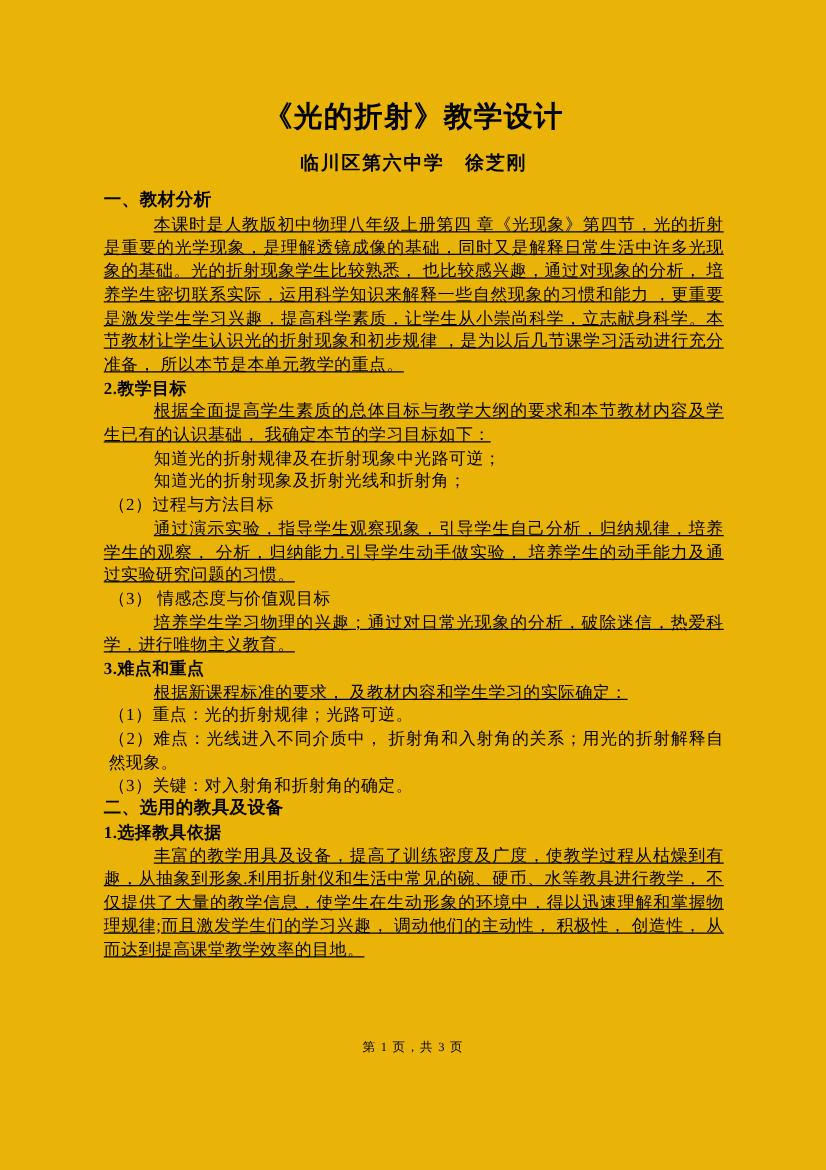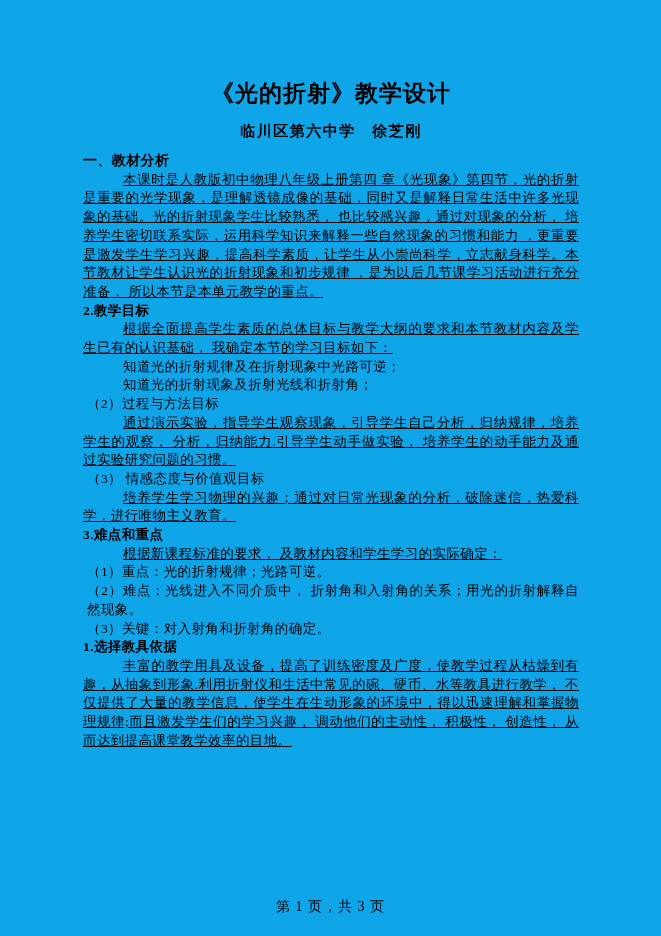--- a/index.html
+++ b/index.html
@@ -4,21 +4,21 @@
 <style>
   html, body {
     margin: 0;
     padding: 0;
     background: #ffffff;
   }
   .page {
     position: relative;
     width: 661px;
     height: 936px;
-    background: #0ea5e9;
+    background: #eab308;
     color: #000000;
     font-family: "Liberation Serif", "DejaVu Serif", serif;
     overflow: hidden;
   }
   .content {
     position: absolute;
     left: 83px;
     top: 82px;
     width: 496px;
   }
@@ -60,25 +60,25 @@
   }
   .blk-item {
     padding-left: 4px;
     text-align: justify;
   }
   .blk-sub {
     padding-left: 40px;
   }
   .footer {
     position: absolute;
-    top: 900px;
+    top: 832px;
     left: 0;
     width: 100%;
     text-align: center;
-    font-size: 14px;
+    font-size: 10px;
     line-height: 14px;
     letter-spacing: 1px;
   }
 </style>
 </head>
 <body>
 
 <div class="page">
   <div class="content">
 
@@ -95,19 +95,20 @@
       <div class="blk-sub">知道光的折射现象及折射光线和折射角；</div>
       <div class="blk-item">（2）过程与方法目标</div>
       <div class="blk-para">通过演示实验，指导学生观察现象，引导学生自己分析，归纳规律，培养学生的观察， 分析，归纳能力.引导学生动手做实验， 培养学生的动手能力及通过实验研究问题的习惯。</div>
       <div class="blk-item">（3） 情感态度与价值观目标</div>
       <div class="blk-para">培养学生学习物理的兴趣；通过对日常光现象的分析，破除迷信，热爱科学，进行唯物主义教育。</div>
       <div class="blk-h2">3.难点和重点</div>
       <div class="blk-para">根据新课程标准的要求， 及教材内容和学生学习的实际确定：</div>
       <div class="blk-item">（1）重点：光的折射规律；光路可逆。</div>
       <div class="blk-item">（2）难点：光线进入不同介质中， 折射角和入射角的关系；用光的折射解释自然现象。</div>
       <div class="blk-item">（3）关键：对入射角和折射角的确定。</div>
+      <div class="blk-h1">二、选用的教具及设备</div>
       <div class="blk-h2">1.选择教具依据</div>
       <div class="blk-para">丰富的教学用具及设备，提高了训练密度及广度，使教学过程从枯燥到有趣，从抽象到形象.利用折射仪和生活中常见的碗、硬币、水等教具进行教学， 不仅提供了大量的教学信息，使学生在生动形象的环境中，得以迅速理解和掌握物理规律;而且激发学生们的学习兴趣， 调动他们的主动性， 积极性， 创造性， 从而达到提高课堂教学效率的目地。</div>
     </div>
   </div>
 
   <div class="footer">第 1 页，共 3 页</div>
 </div>
 
 </body></html>

